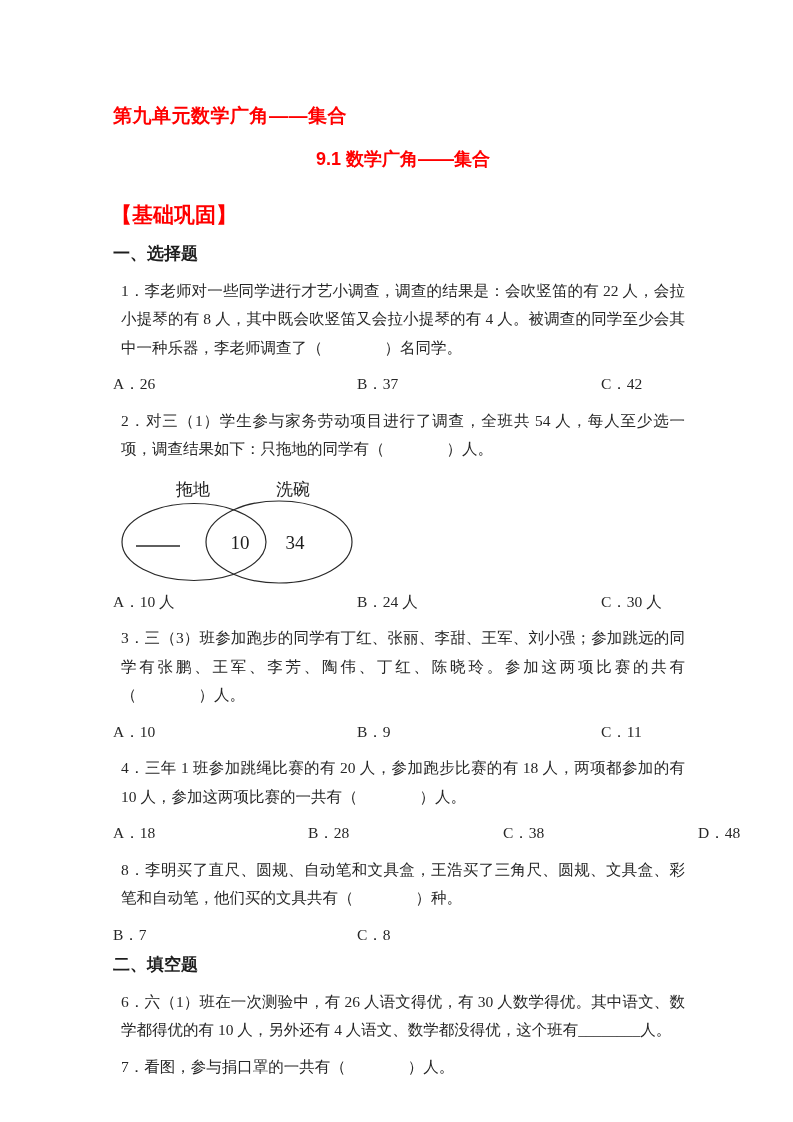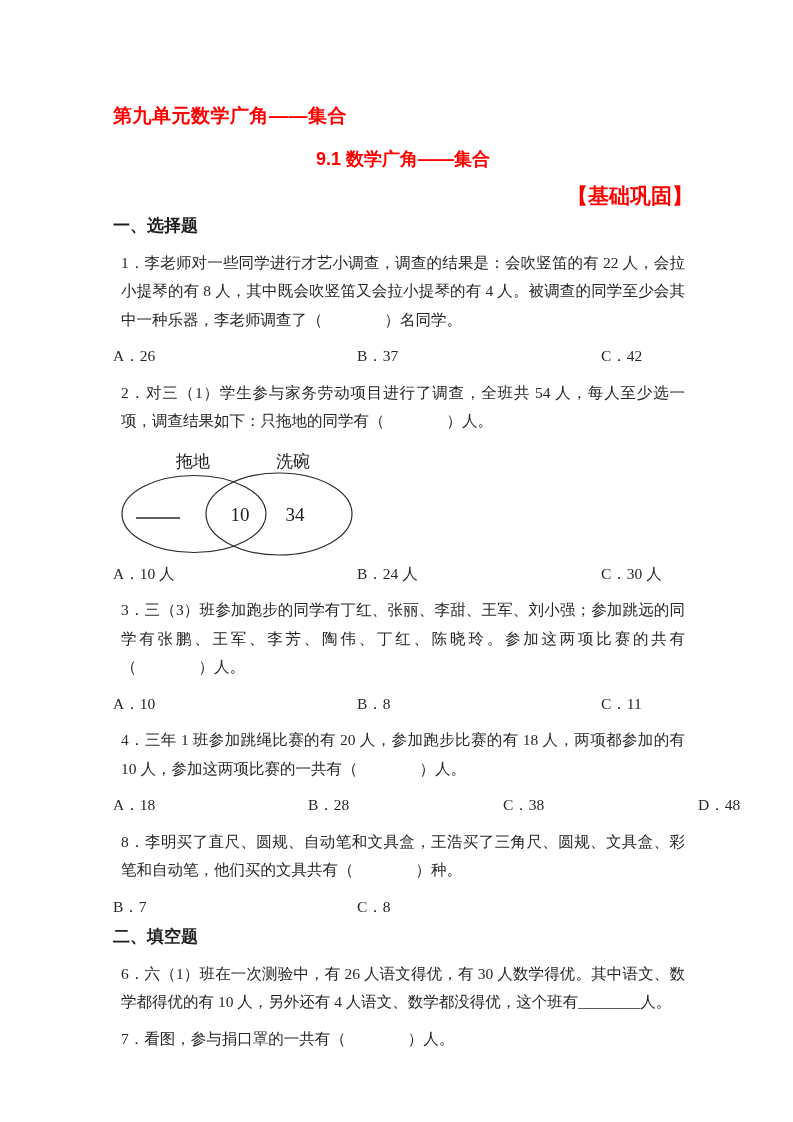--- a/index.html
+++ b/index.html
@@ -13,26 +13,26 @@
   }
   .content{position:absolute;left:113px;top:96px;width:580px;}
   .doc-title{
     font-family:"Liberation Sans","DejaVu Sans",sans-serif;
     font-weight:bold;font-size:19px;line-height:24px;
     color:#ff0000;margin:8px 0 19px;letter-spacing:0.5px;
   }
   .doc-subtitle{
     font-family:"Liberation Sans","DejaVu Sans",sans-serif;
     font-weight:bold;font-size:18px;line-height:24px;
-    color:#ff0000;text-align:center;margin:0 0 11px;
+    color:#ff0000;text-align:center;margin:0 0 30px;
   }
   .badge{
     font-family:"Liberation Sans","DejaVu Sans",sans-serif;
     font-weight:bold;font-size:21px;line-height:28px;
-    color:#ff0000;margin:0 0 2px;margin-left:-2px;text-align:right;
+    color:#ff0000;margin:0 0 11px;margin-left:-2px;
   }
   .sec-heading{
     font-family:"Liberation Sans","DejaVu Sans",sans-serif;
     font-weight:bold;font-size:17px;line-height:28.5px;
     color:#1d1d1d;margin:0;
   }
   p.q{
     font-size:15.5px;line-height:28.5px;margin:8px;
     text-align:justify;text-justify:inter-ideograph;
   }
@@ -84,21 +84,21 @@
 
     <div class="opts o3">
       <span>A．10 人</span>
       <span>B．24 人</span>
       <span>C．30 人</span>
     </div>
 
     <p class="q">3．三（3）班参加跑步的同学有丁红、张丽、李甜、王军、刘小强；参加跳远的同学有张鹏、王军、李芳、陶伟、丁红、陈晓玲。参加这两项比赛的共有（　　　　）人。</p>
     <div class="opts o3">
       <span>A．10</span>
-      <span>B．8</span>
+      <span>B．9</span>
       <span>C．11</span>
     </div>
 
     <p class="q">4．三年 1 班参加跳绳比赛的有 20 人，参加跑步比赛的有 18 人，两项都参加的有 10 人，参加这两项比赛的一共有（　　　　）人。</p>
     <div class="opts o4">
       <span>A．18</span>
       <span>B．28</span>
       <span>C．38</span>
       <span>D．48</span>
     </div>

